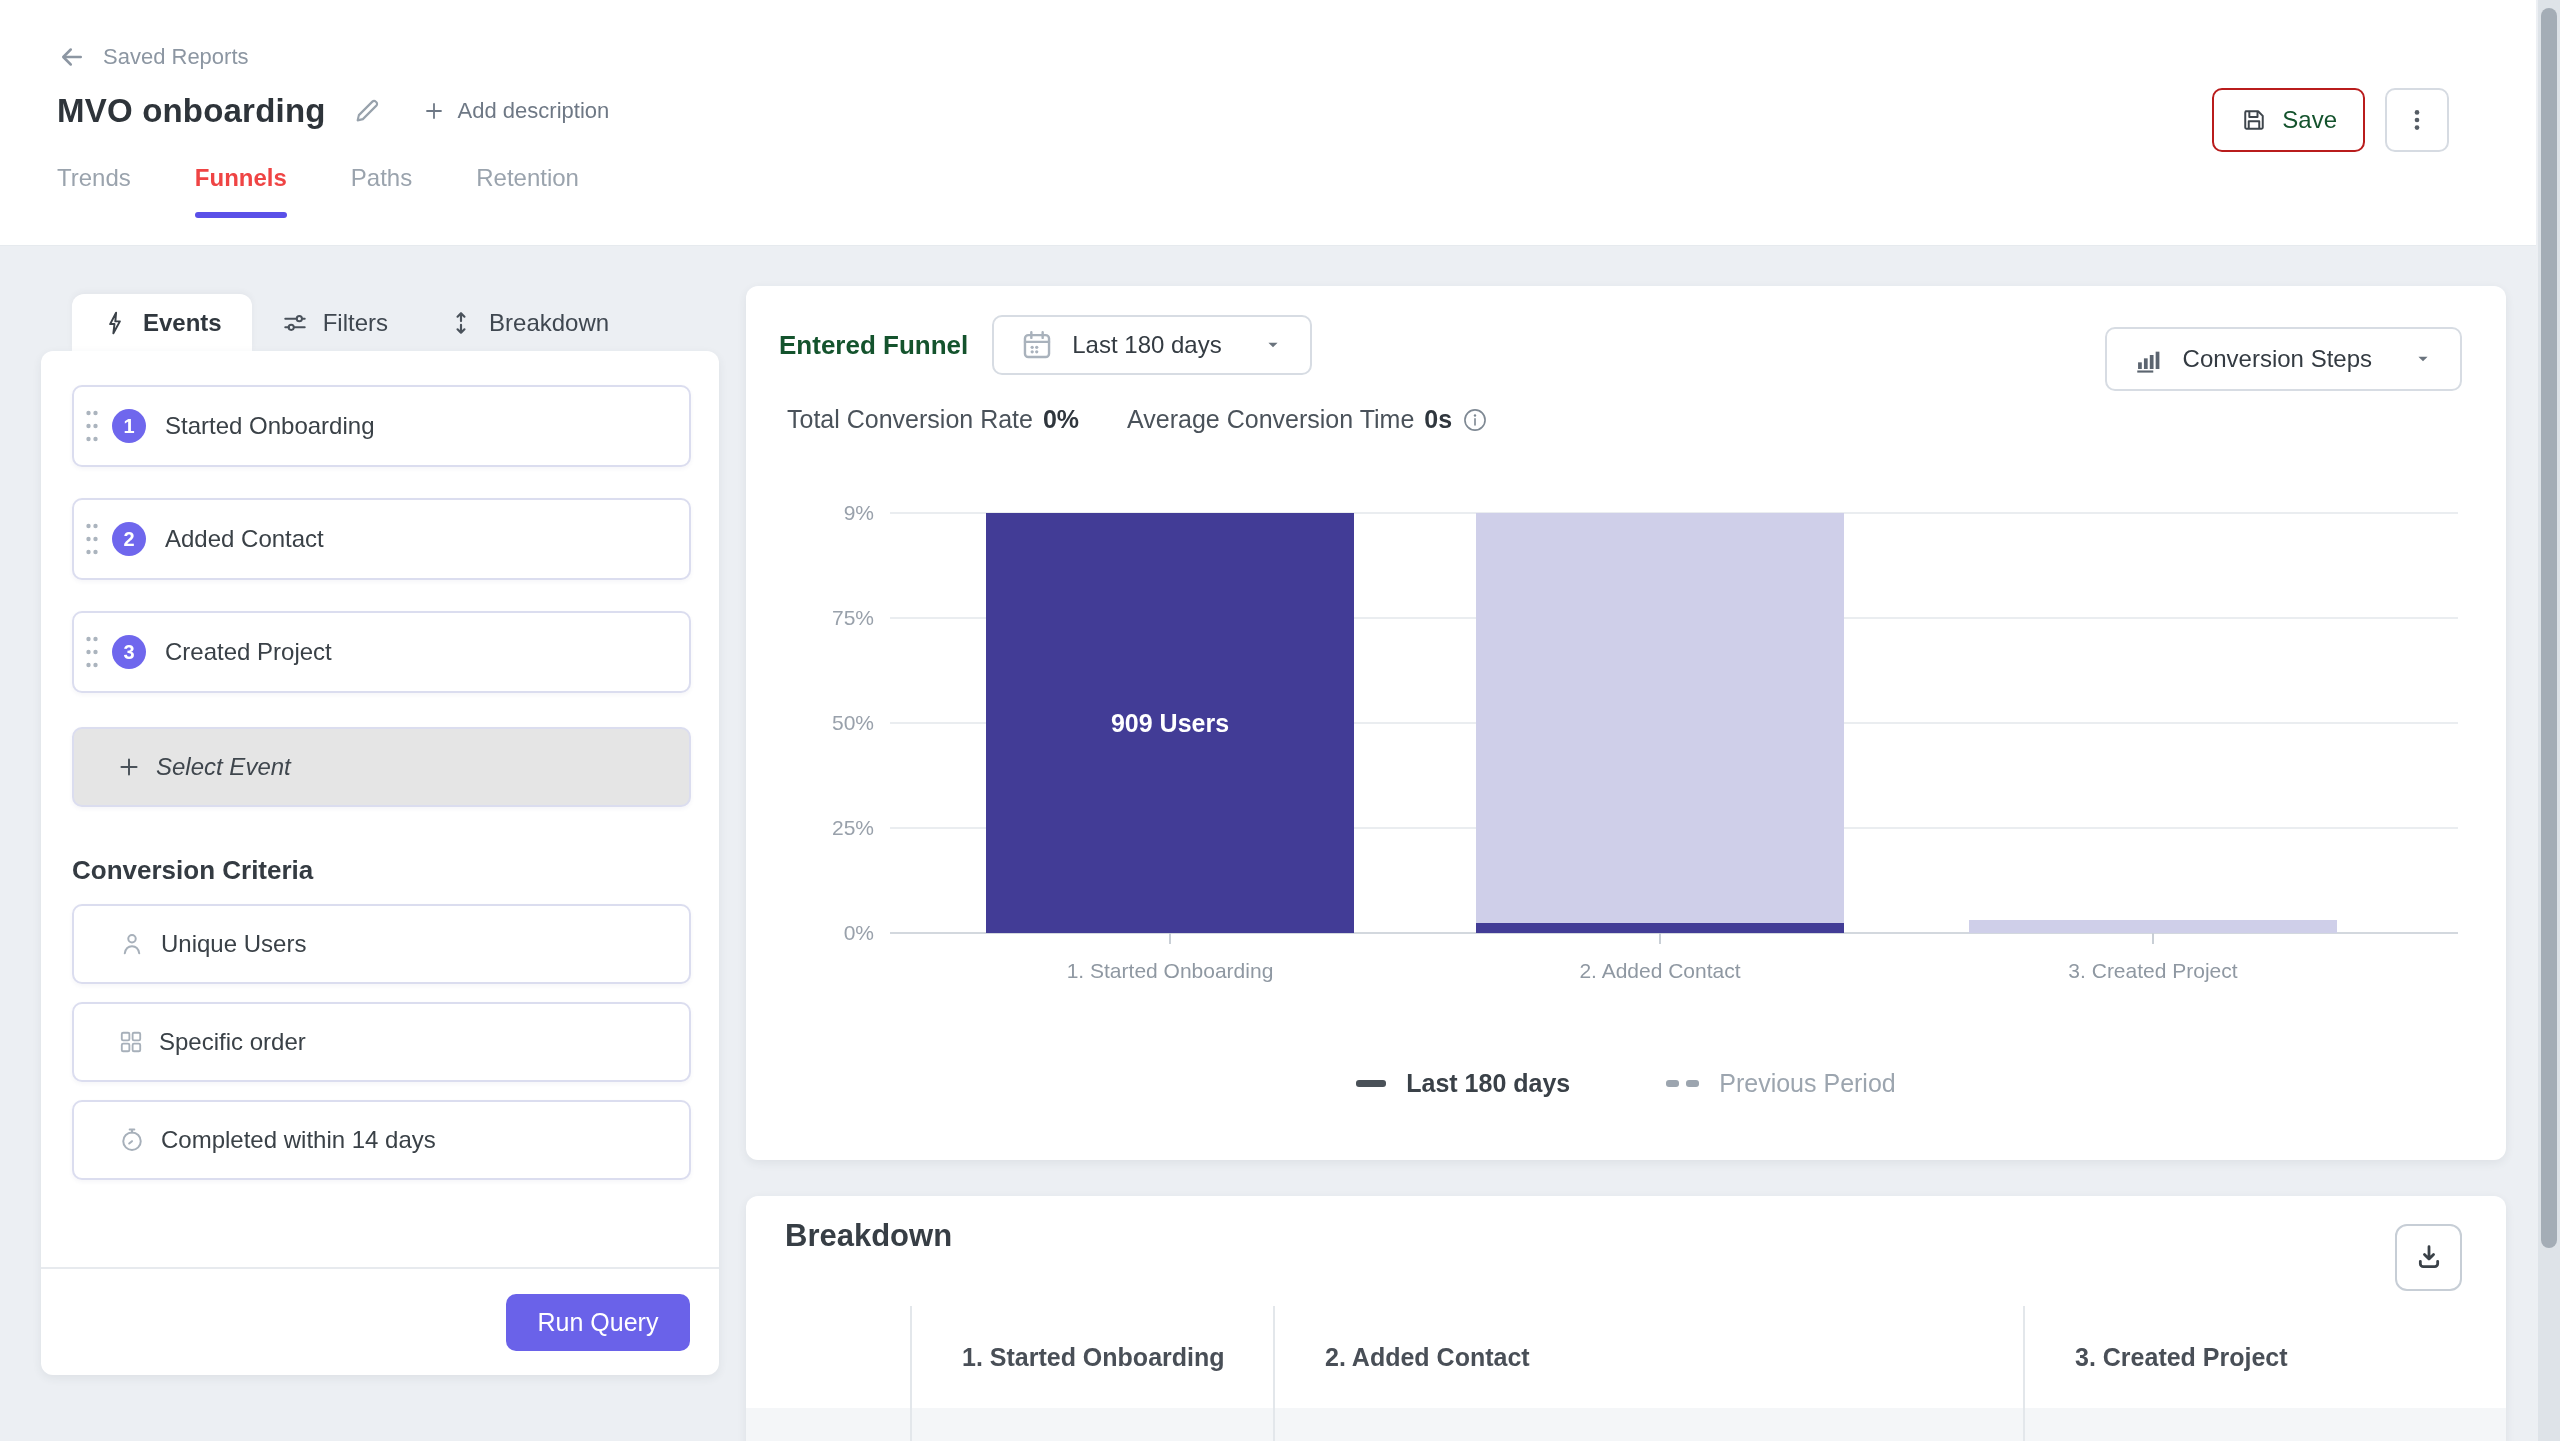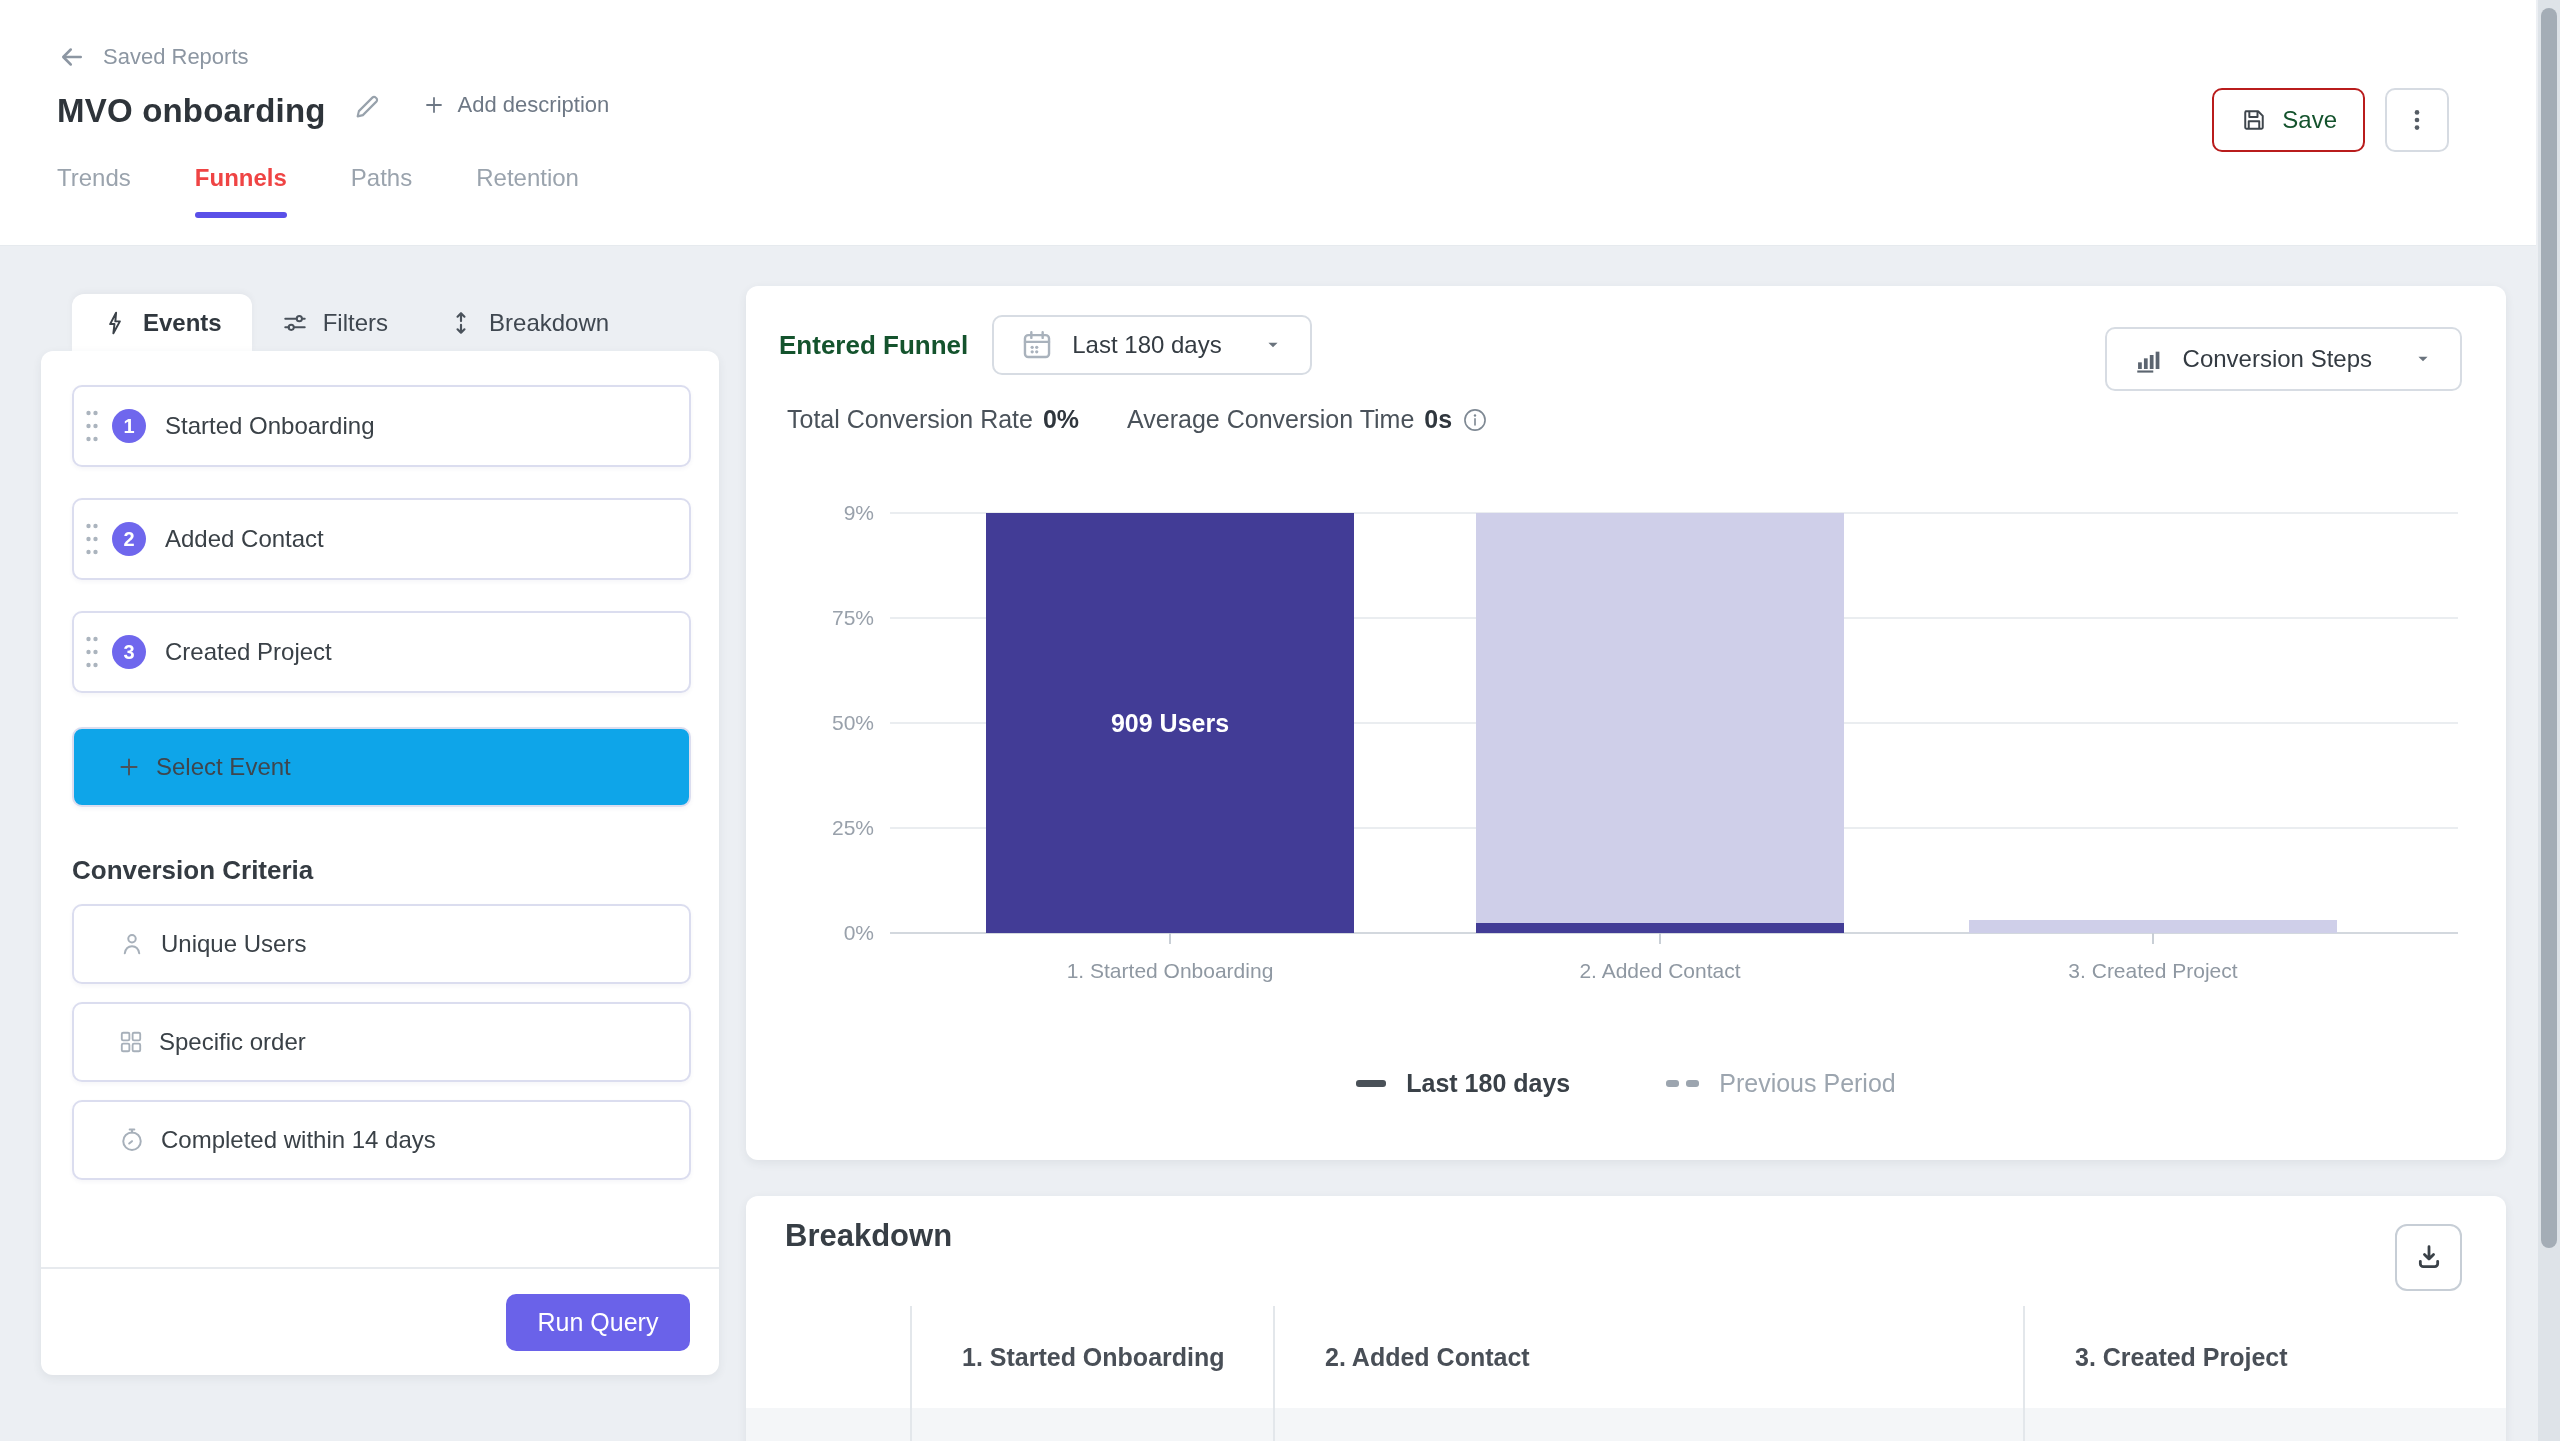--- a/index.html
+++ b/index.html
@@ -14,21 +14,21 @@
 
   
   .topbar {
     position:absolute; left:0; top:0; width:2536px; height:246px;
     background:#FFFFFF; border-bottom:1px solid #E6EAEE;
   }
   .back {
     position:absolute; left:57px; top:42px; display:flex; align-items:center; gap:16px;
     color:#8C96A2; font-size:22px; cursor:pointer;
   }
-  .title-row { position:absolute; left:57px; top:92px; display:flex; align-items:flex-start; }
+  .title-row { position:absolute; left:57px; top:92px; display:flex; align-items:center; }
   .page-title { font-size:33px; font-weight:bold; color:#2E343A; letter-spacing:.2px; }
   .edit-ic { margin-left:26px; color:#98A2AC; cursor:pointer; }
   .add-desc { margin-left:40px; display:flex; align-items:center; gap:12px; color:#6E7885; font-size:22px; cursor:pointer; }
   .hdr-actions { position:absolute; right:87px; top:88px; display:flex; gap:20px; }
   .btn-save {
     display:flex; align-items:center; gap:14px; height:64px; padding:0 26px;
     background:#fff; border:2px solid #b91c1c; border-radius:10px;
     font-size:24px; color:#14532d; cursor:pointer;
   }
   .btn-kebab {
@@ -66,23 +66,24 @@
   }
   .drag { margin-right:12px; cursor:grab; }
   .badge {
     width:34px; height:34px; border-radius:50%; background:#6F67ED;
     color:#fff; font-size:20px; font-weight:bold;
     display:flex; align-items:center; justify-content:center; margin-right:19px;
   }
   .ecard-label { font-size:24px; color:#3A4147; }
   .selcard {
     display:flex; align-items:center; gap:14px; height:80px; margin-top:34px; padding-left:42px;
-    background:#0ea5e9; border:2px solid #DBDDEF; border-radius:10px;
+    background:#e5e5e5; border:2px solid #DBDDEF; border-radius:10px;
     font-size:24px; color:#3F464D; cursor:pointer;
     box-shadow:0 2px 4px rgba(60,60,110,.05);
+    font-style:italic;
   }
   .crit-h { margin-top:48px; font-size:26px; font-weight:bold; color:#343B42; }
   .ccard {
     display:flex; align-items:center; gap:15px; height:80px; margin-top:18px; padding-left:44px;
     background:#fff; border:2px solid #DBDDEF; border-radius:10px;
     font-size:24px; color:#3A4147; cursor:pointer;
     box-shadow:0 2px 4px rgba(60,60,110,.05);
   }
   .ccard:first-of-type { margin-top:25px; }
   .panel-foot {

